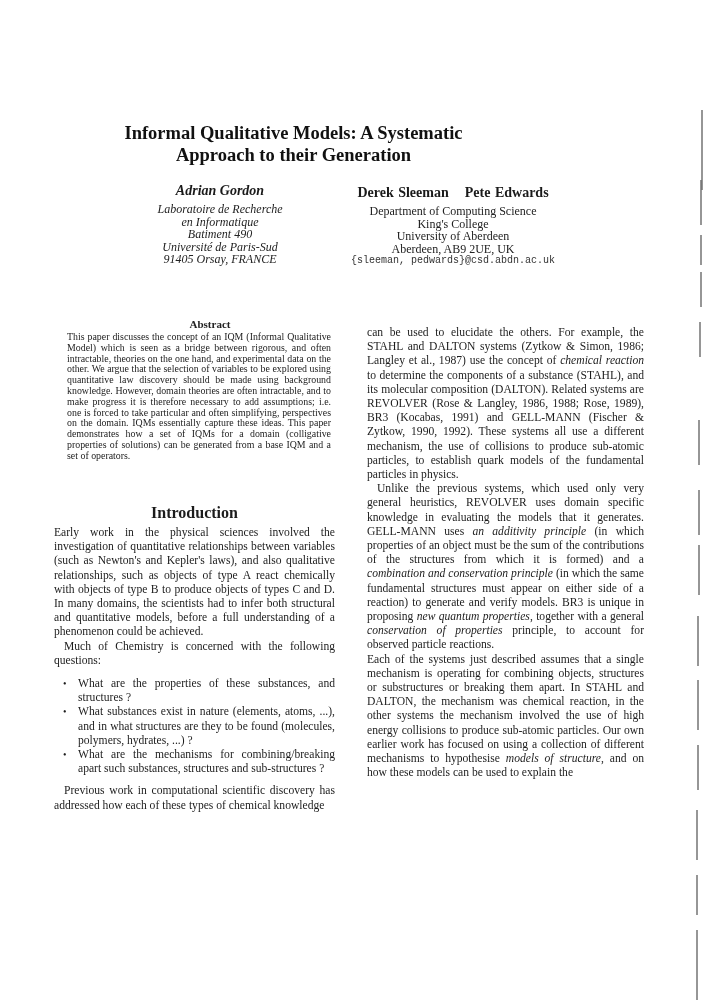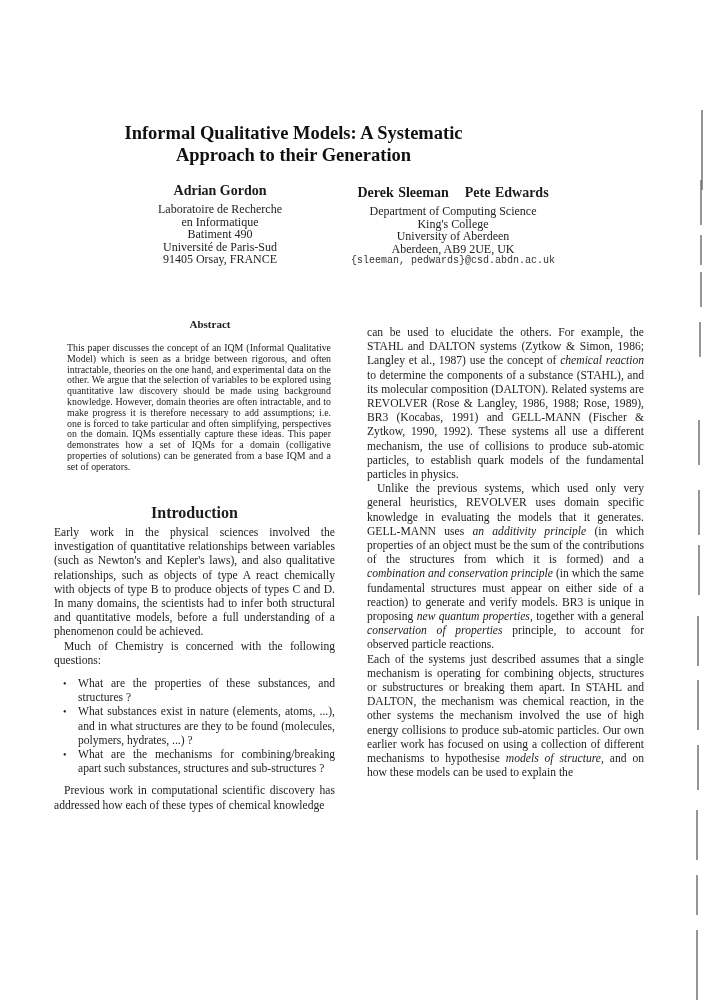--- a/index.html
+++ b/index.html
@@ -8,30 +8,30 @@
     font-family: "Liberation Serif", "DejaVu Serif", serif; color: #1a1a1a;
   }
   .title {
     position: absolute; top: 122px; left: 0; width: 587px; text-align: center;
     font-weight: bold; font-size: 18.5px; line-height: 22px; color: #111;
   }
   .author-block { position: absolute; text-align: center; }
   .author-name { font-weight: bold; font-size: 14px; line-height: 18px; margin-bottom: 3px; }
   .affil { font-size: 12px; line-height: 12.6px; color: #222; }
   .email { font-family: "Liberation Mono", "DejaVu Sans Mono", monospace; font-size: 10px; line-height: 12.6px; color: #333; }
-  #left-author { top: 182px; left: 132px; width: 176px; }
+  #left-author { top: 182px; left: 132px; width: 176px; font-style: italic; }
   #right-authors { top: 184px; left: 332px; width: 242px; }
   #right-authors .names { font-weight: bold; font-size: 14px; line-height: 18px; margin-bottom: 3px; word-spacing: 1px; }
   #right-authors .names span + span { margin-left: 16px; }
 
   .abstract {
     position: absolute; top: 318px; left: 67px; width: 264px;
     font-size: 9.9px; line-height: 10.8px; text-align: justify; color: #222;
   }
-  .abstract-head { text-align: center; font-weight: bold; font-size: 11px; line-height: 13px; margin-bottom: 12px; margin-left: 22px; }
+  .abstract-head { text-align: center; font-weight: bold; font-size: 11px; line-height: 13px; margin-bottom: 1px; margin-left: 22px; }
 
   .col { position: absolute; font-size: 11.6px; line-height: 14.2px; text-align: justify; color: #1c1c1c; }
   #col-left { top: 505px; left: 54px; width: 281px; }
   #col-right { top: 326px; left: 367px; width: 277px; }
   .sec-head { text-align: center; font-weight: bold; font-size: 16px; line-height: 16px; margin: 0 0 5px 0; }
   p { margin: 0; }
   .indent { text-indent: 10px; }
   ul.q { list-style: none; margin: 9px 0 8px 0; padding: 0 0 0 24px; }
   ul.q li { position: relative; margin: 0; }
   ul.q li::before { content: "\2022"; position: absolute; left: -15px; top: 0; font-size: 10px; }

